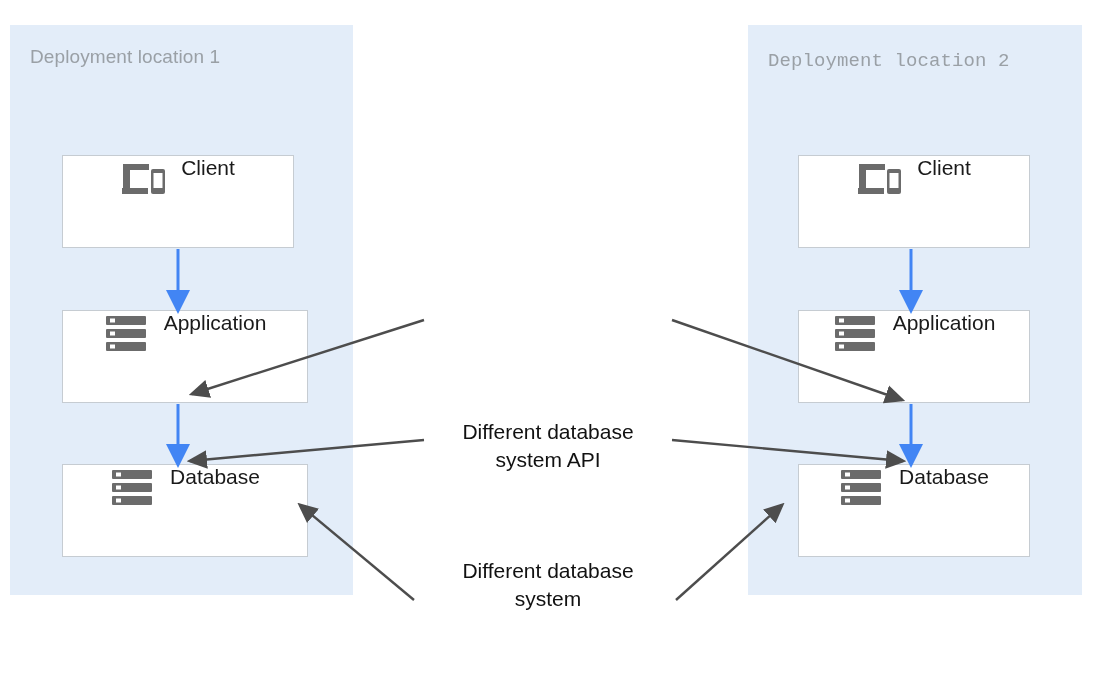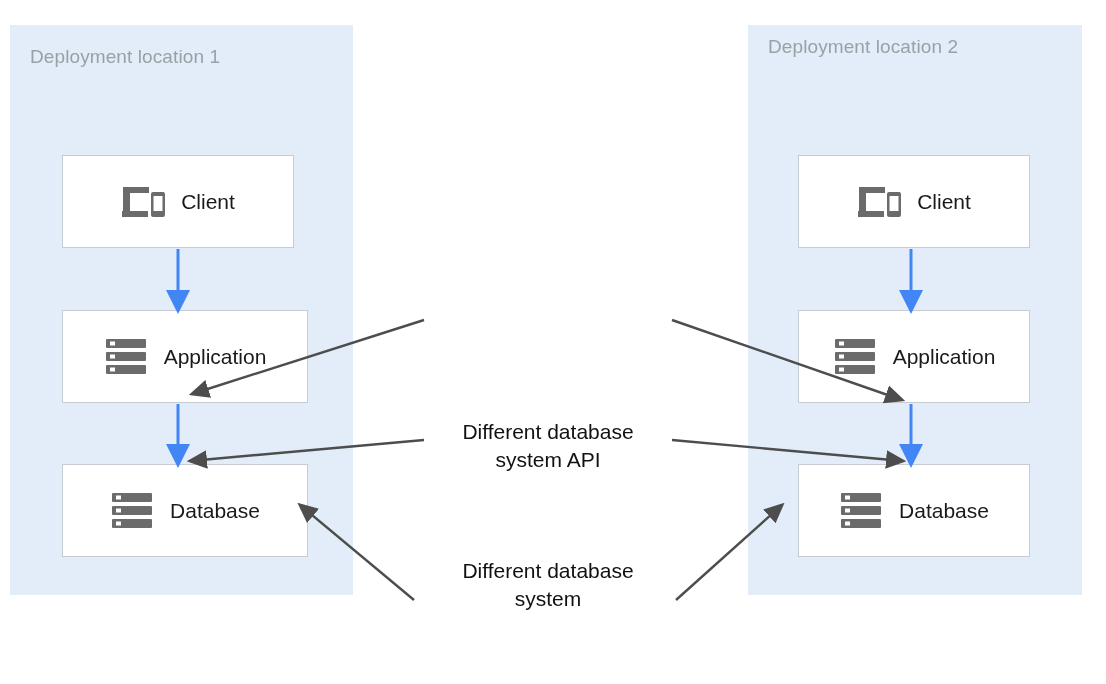--- a/index.html
+++ b/index.html
@@ -31,21 +31,21 @@
     letter-spacing: 0.1px;
     white-space: nowrap;
   }
   .node {
     position: absolute;
     background: #ffffff;
     border: 1px solid #c6ccd2;
     box-sizing: border-box;
     display: flex;
     flex-direction: row;
-    align-items: center;
+    align-items: flex-start;
     justify-content: center;
   }
   .node-icon {
     display: inline-flex;
     align-items: center;
     justify-content: center;
     width: 46px;
     height: 46px;
     flex: 0 0 auto;
   }
@@ -73,21 +73,21 @@
 </style>
 </head>
 <body>
 
 <div id="diagram-root">
 
   <div class="zone" style="left:10px; top:25px; width:343px; height:570px;"></div>
   <div class="zone-label" style="left:30px; top:46px;">Deployment location 1</div>
 
   <div class="zone" style="left:748px; top:25px; width:334px; height:570px;"></div>
-  <div class="zone-label" style="left:768px; top:36px;">Deployment location 2</div>
+  <div class="zone-label" style="left:768px; top:50px;font-family:Liberation Mono, monospace;">Deployment location 2</div>
 
   <div class="node" style="left:62px; top:155px; width:232px; height:93px;">
     <span class="node-icon">
       <svg width="44" height="36" viewBox="0 0 44 36" aria-hidden="true">
         <g fill="#6b6b6b">
           <rect x="1" y="3" width="7" height="24"></rect>
           <rect x="1" y="3" width="26" height="6"></rect>
           <rect x="0" y="27" width="26" height="6"></rect>
           <rect x="29" y="8" width="14" height="25" rx="2"></rect>
         </g>

